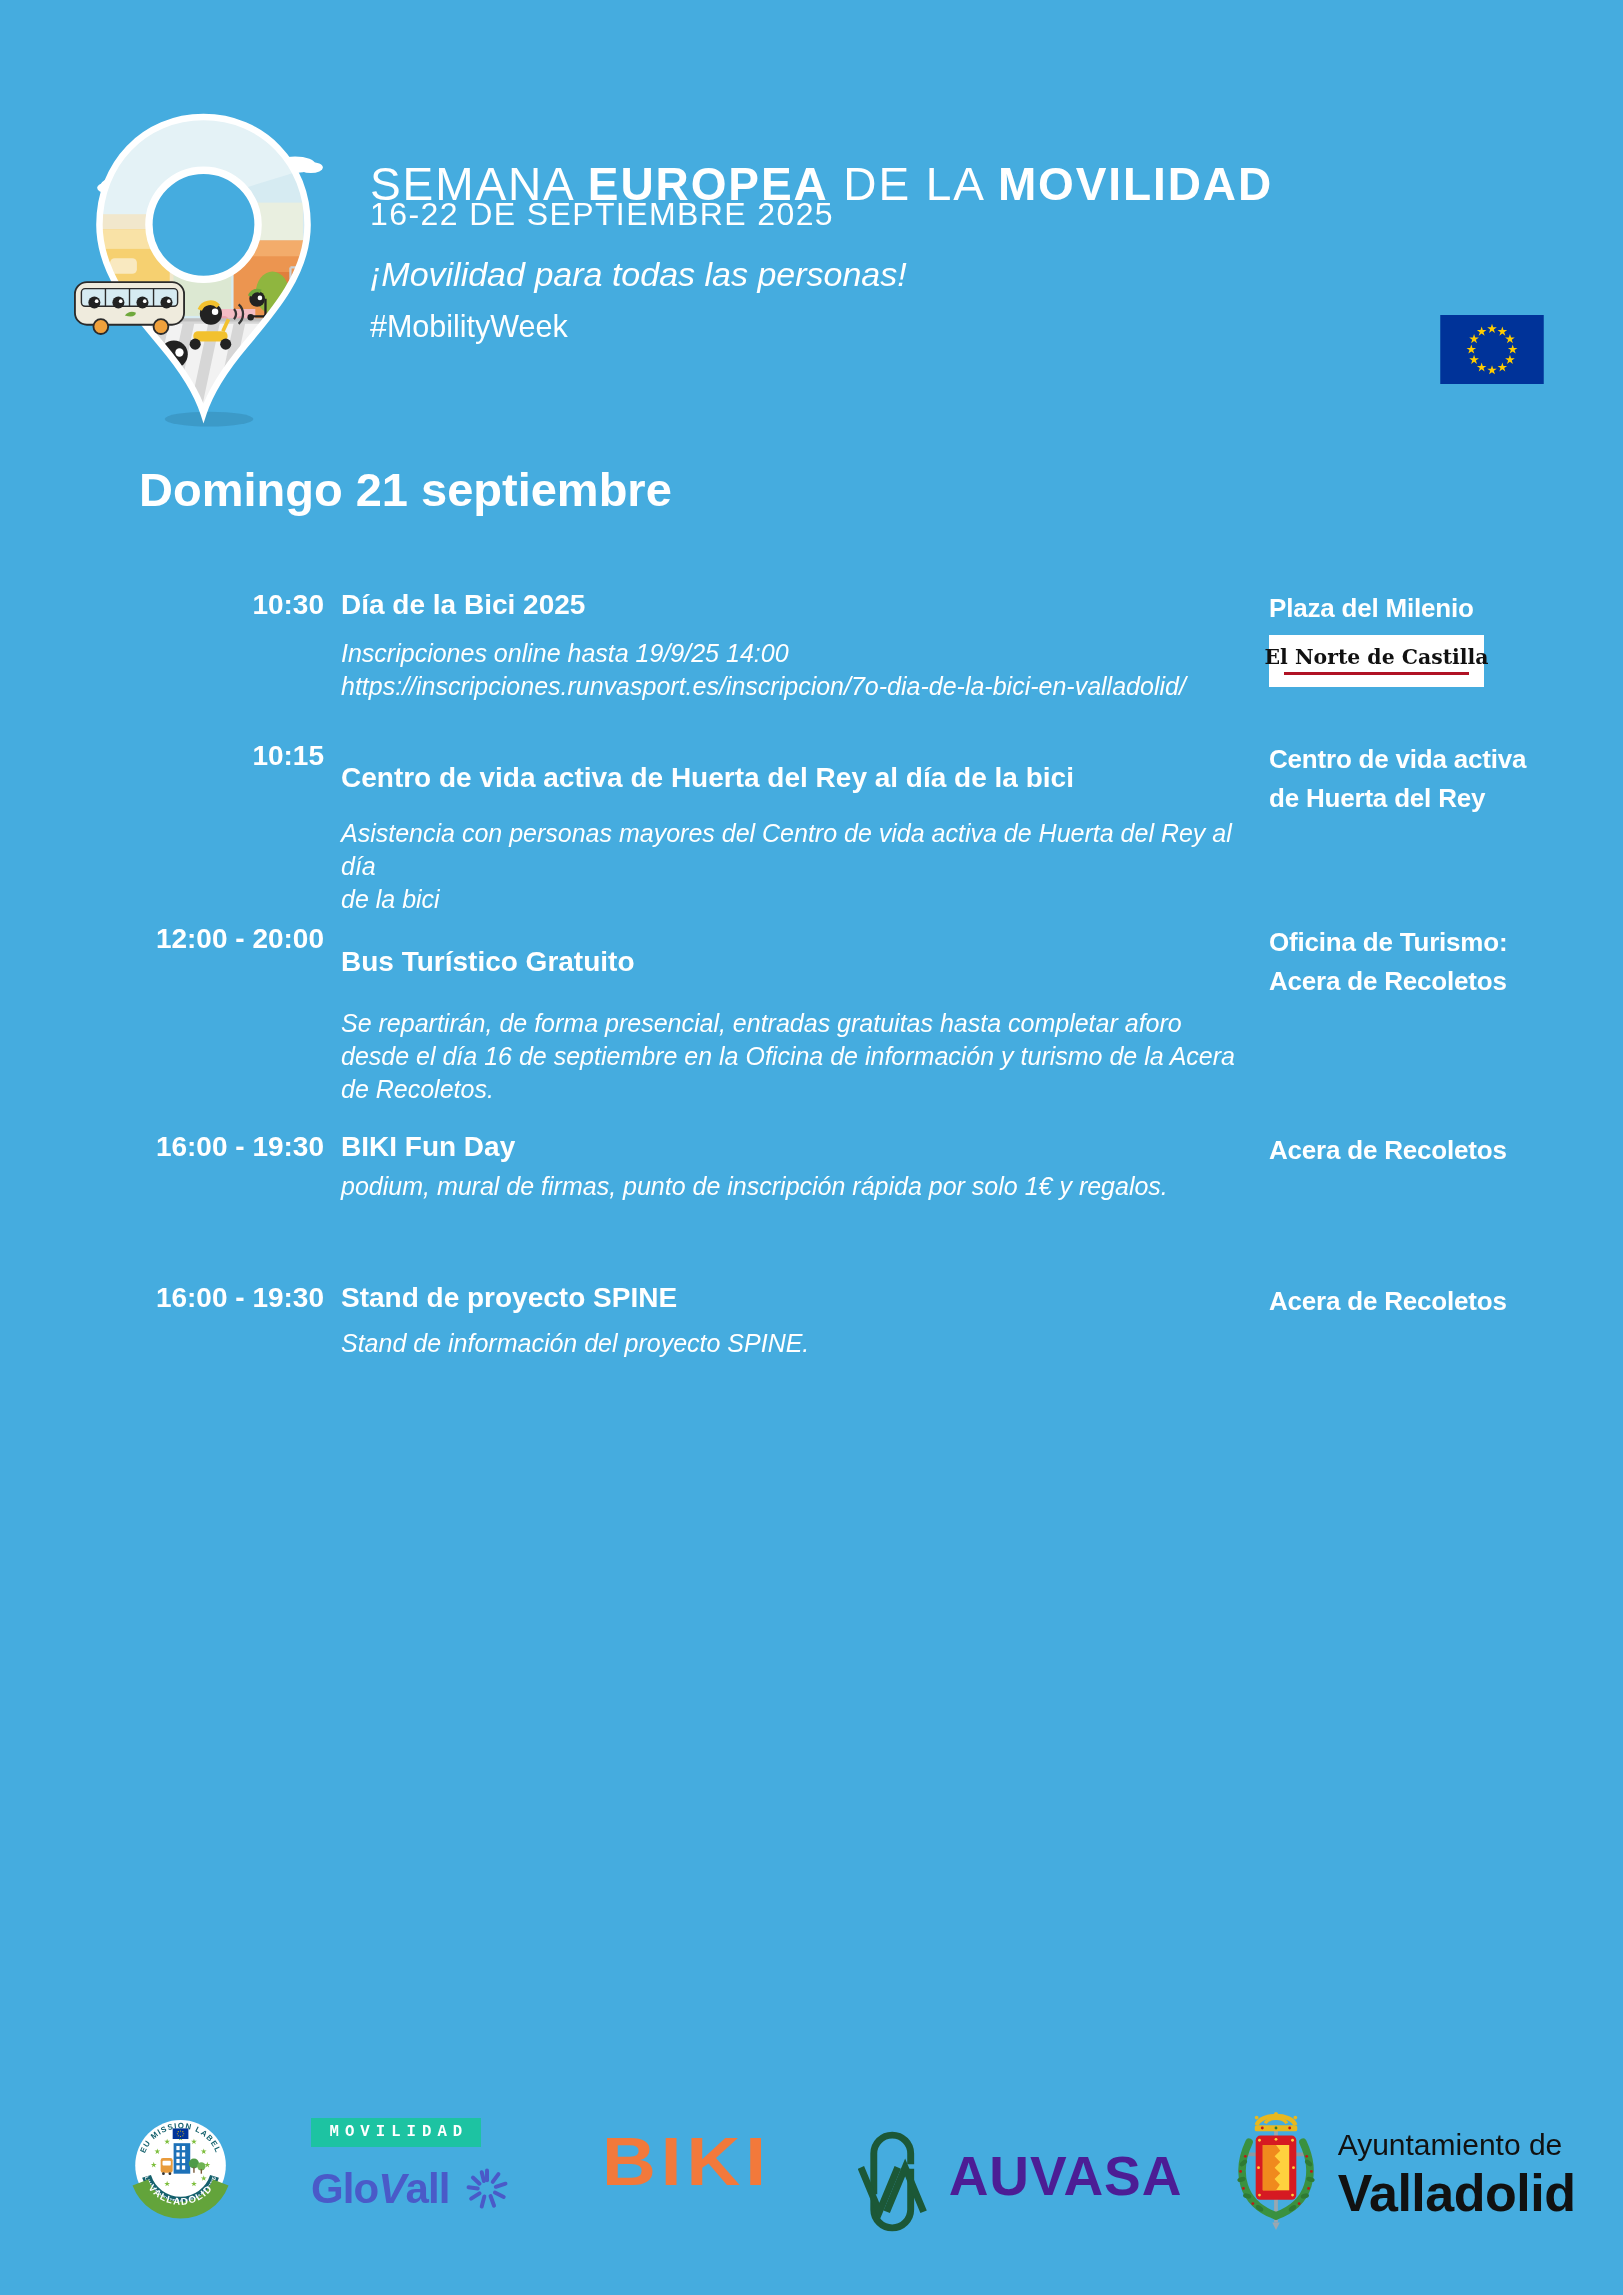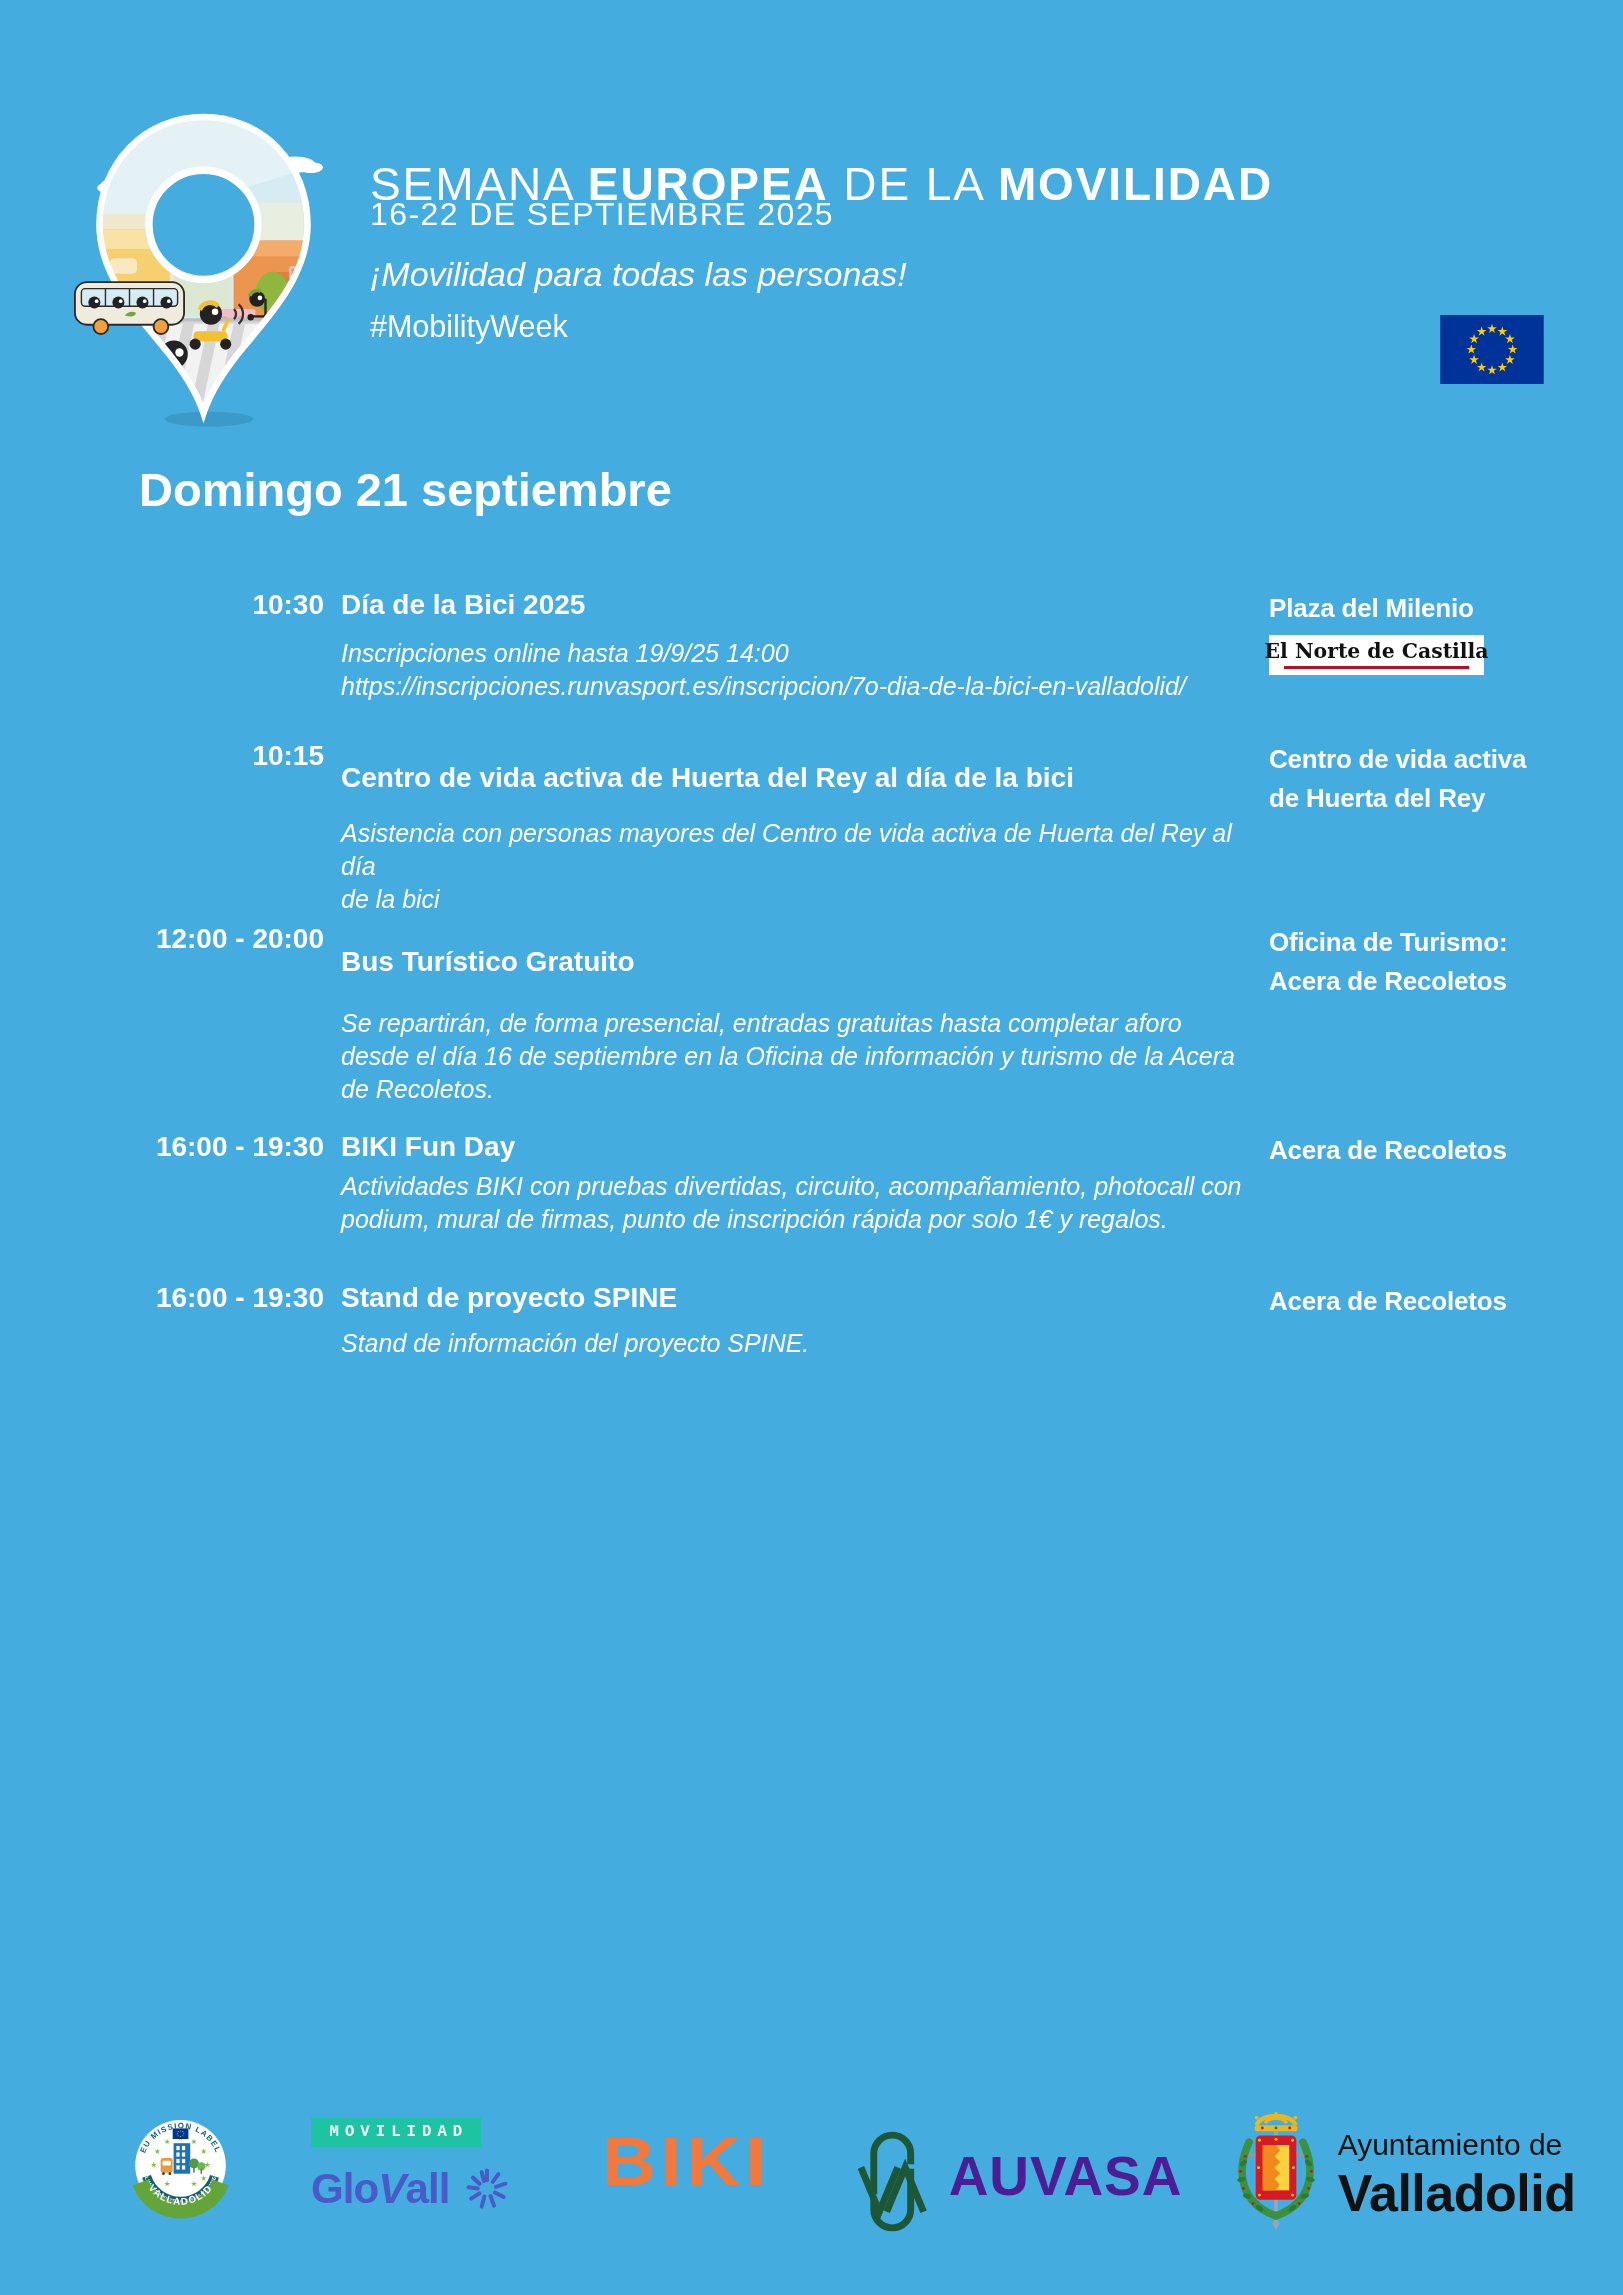--- a/index.html
+++ b/index.html
@@ -27,21 +27,21 @@
   .event .title{font-size:28px;font-weight:700;}
   .event .desc{font-size:25px;font-style:italic;line-height:1.32;}
   .event .loc{position:absolute;left:1269px;top:0;width:296px;font-size:26px;
               font-weight:700;line-height:1.5;letter-spacing:-0.2px;}
   #e1{top:589px;} #e1 .desc{margin-top:15.7px;}
   #e2{top:740px;} #e2 .main{top:22px;} #e2 .desc{margin-top:23px;}
   #e3{top:923px;} #e3 .main{top:23px;} #e3 .desc{margin-top:29px;}
   #e4{top:1131px;} #e4 .desc{margin-top:7.4px;}
   #e5{top:1282px;} #e5 .desc{margin-top:13px;}
 
-  .norte-box{position:absolute;left:1269px;top:46px;width:215px;height:40px;background:#fff;
+  .norte-box{position:absolute;left:1269px;top:46px;width:215px;height:52px;background:#fff;
              display:flex;flex-direction:column;align-items:center;justify-content:center;}
   .norte-text{font-family:"DejaVu Serif",serif;font-weight:700;font-size:20.4px;color:#111;
               white-space:nowrap;line-height:1;}
   .norte-rule{width:185px;height:2.8px;background:#B01224;margin-top:4.2px;}
 
   
   .f-mission{position:absolute;left:132px;top:2119px;}
   .f-glovall{position:absolute;left:311px;top:2118px;}
   .gv-badge{display:inline-block;background:#1DC3A2;color:#fff;
             font-family:"Liberation Mono",monospace;font-weight:700;font-size:15.7px;
@@ -266,21 +266,20 @@
         <div>Oficina de Turismo:</div>
         <div>Acera de Recoletos</div>
       </div>
     </div>
 
     <div class="event" id="e4">
       <div class="time">16:00 - 19:30</div>
       <div class="main">
         <div class="title">BIKI Fun Day</div>
         <div class="desc">
-          <div>Actividades BIKI con pruebas divertidas, circuito, acompañamiento, photocall con</div>
           <div>podium, mural de firmas, punto de inscripción rápida por solo 1€ y regalos.</div>
         </div>
       </div>
       <div class="loc">
         <div>Acera de Recoletos</div>
       </div>
     </div>
 
     <div class="event" id="e5">
       <div class="time">16:00 - 19:30</div>

